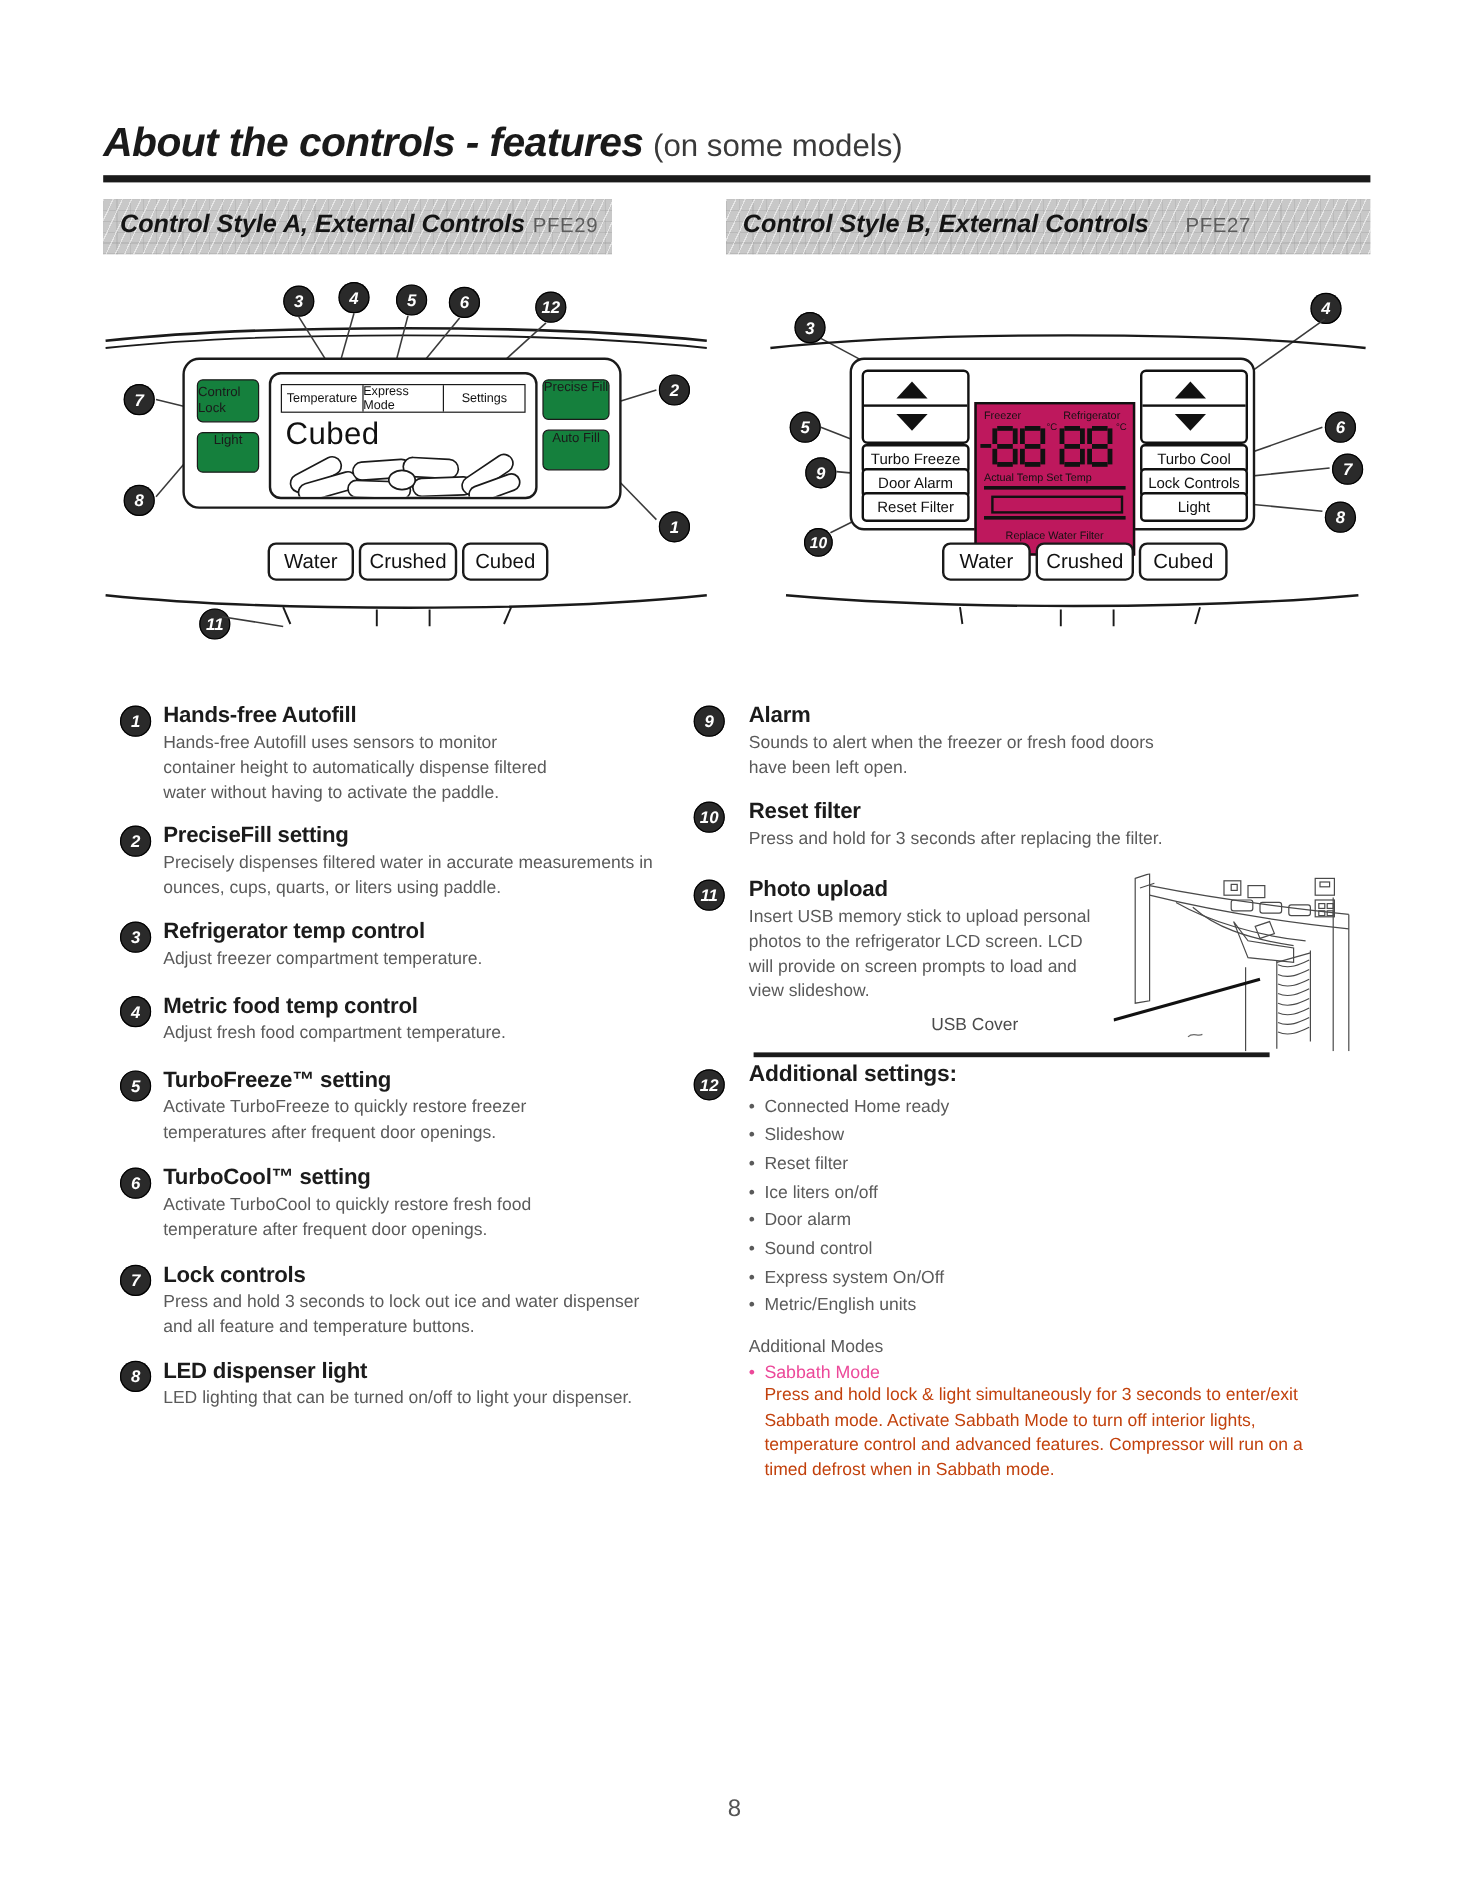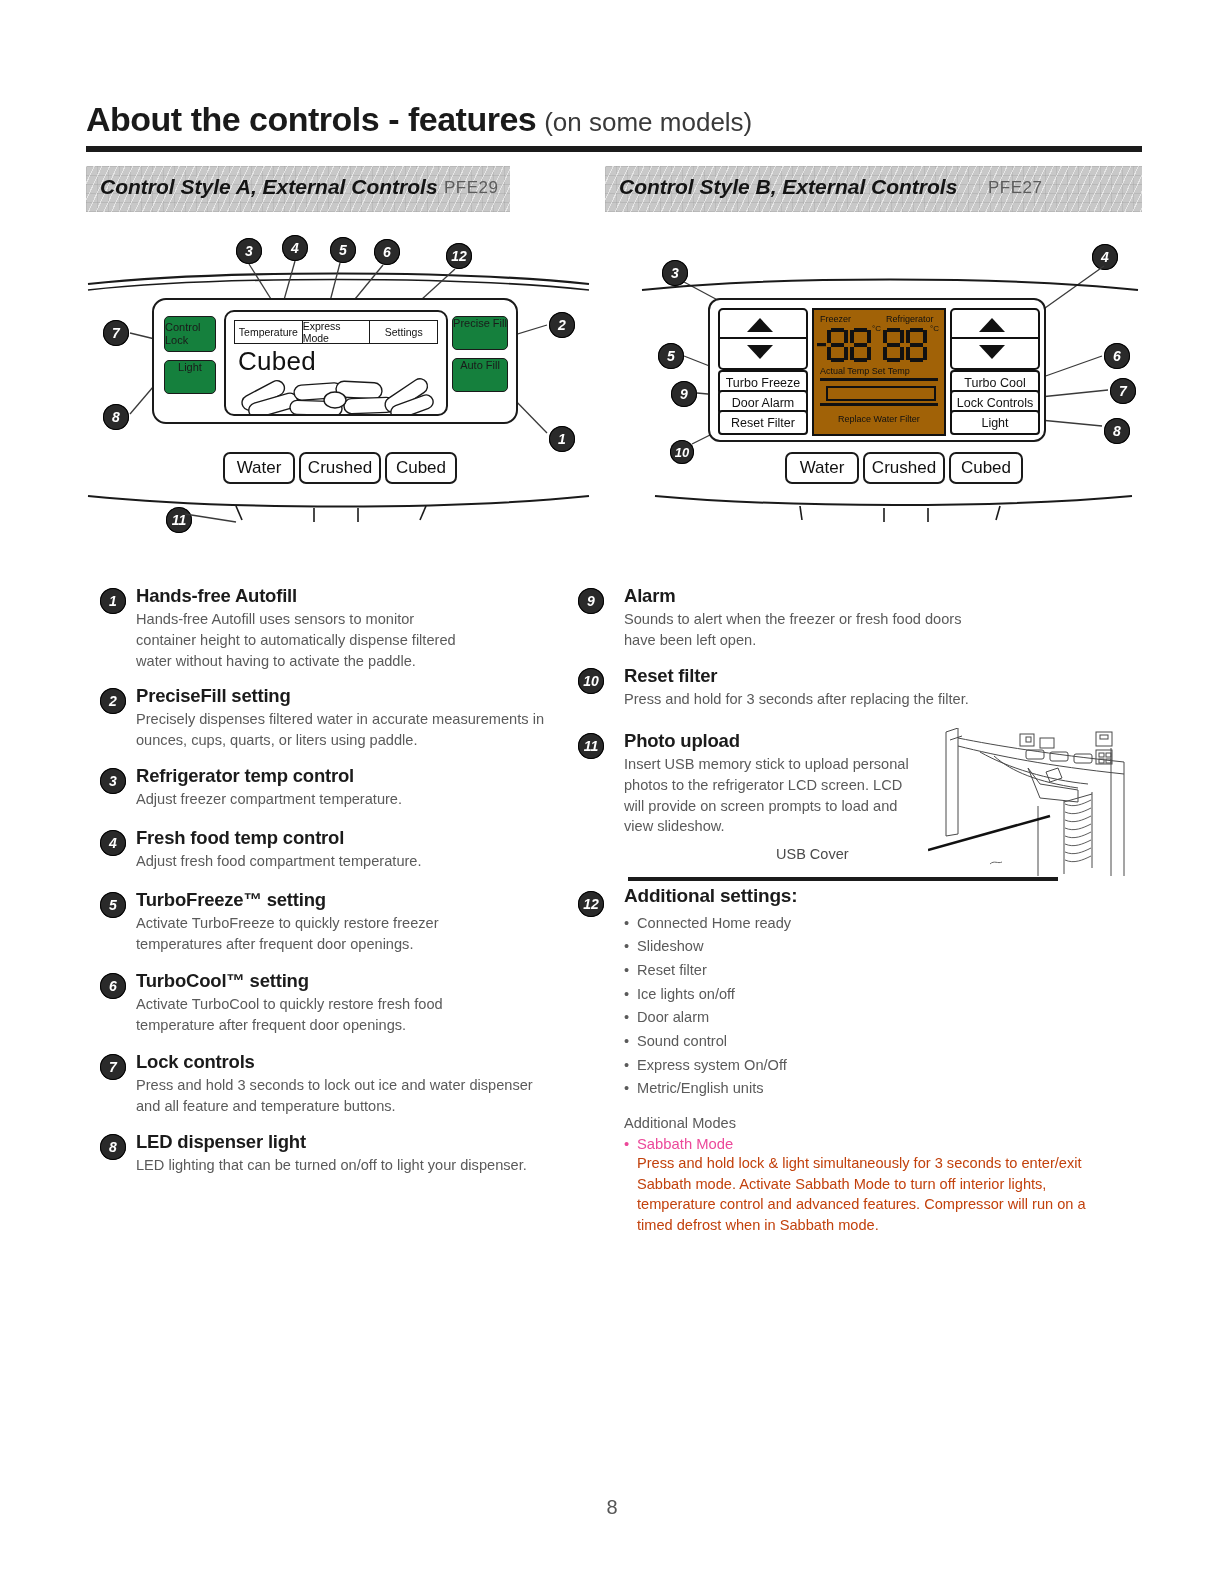--- a/index.html
+++ b/index.html
@@ -9,21 +9,21 @@
     font-family:"Liberation Sans", sans-serif;
     color:#222;
     position:relative;
     overflow:hidden;
   }
   .page{position:absolute;left:0;top:0;width:1224px;height:1584px;}
 
   
   .title-wrap{position:absolute;left:86px;top:100px;width:1056px;}
   .title-main{
-    font-weight:bold;font-size:34px;letter-spacing:-0.5px;
+    font-style:italic;font-weight:bold;font-size:34px;letter-spacing:-0.5px;
     color:#1a1a1a;display:inline;vertical-align:baseline;
   }
   .title-sub{
     font-size:26px;color:#3a3a3a;display:inline;padding-left:8px;
     vertical-align:baseline;
   }
   .title-rule{
     position:absolute;left:86px;top:146px;width:1056px;height:6px;
     background:#1b1b1b;
   }
@@ -91,21 +91,21 @@
   .tabrow div{
     flex:1;display:flex;align-items:center;justify-content:center;
     font-size:10.5px;color:#111;border-right:1.4px solid #1a1a1a;
   }
   .tabrow div:last-child{border-right:none;}
   .lcd-mode{
     position:absolute;left:12px;top:34px;font-size:26px;color:#111;letter-spacing:.3px;
   }
 
   
-  .bdisp{position:absolute;border:2.5px solid #111;background:#a16207;}
+  .bdisp{position:absolute;border:2.5px solid #111;background:#be185d;margin-top:27px;}
   .bdisp .cap{position:absolute;font-size:9px;color:#111;}
   .seg{position:absolute;}
   .bar-h{position:absolute;background:#111;}
   .stack-btn{
     position:absolute;border:2.2px solid #111;background:#fff;border-radius:4px;
     display:flex;align-items:center;justify-content:center;font-size:12.5px;color:#111;
   }
   .arrowbox{
     position:absolute;border:2.2px solid #111;border-radius:5px;background:#fff;
   }
@@ -390,21 +390,21 @@
       <div class="badge" style="left:0;top:3px;">3</div>
       <div style="margin-left:36px;">
         <p class="hd">Refrigerator temp control</p>
         <p class="bd" style="width:410px;">Adjust freezer compartment temperature.</p>
       </div>
     </div>
 
     <div class="item" style="left:0;top:242px;width:450px;">
       <div class="badge" style="left:0;top:3px;">4</div>
       <div style="margin-left:36px;">
-        <p class="hd">Fresh food temp control</p>
+        <p class="hd">Metric food temp control</p>
         <p class="bd" style="width:410px;">Adjust fresh food compartment temperature.</p>
       </div>
     </div>
 
     <div class="item" style="left:0;top:304px;width:450px;">
       <div class="badge" style="left:0;top:3px;">5</div>
       <div style="margin-left:36px;">
         <p class="hd">TurboFreeze™ setting</p>
         <p class="bd" style="width:345px;">Activate TurboFreeze to quickly restore freezer temperatures after frequent door openings.</p>
       </div>
@@ -511,21 +511,21 @@
   <div class="hrule" style="left:628px;top:877px;width:430px;height:4px;"></div>
 
   <div class="item" style="position:absolute;left:578px;top:885px;width:500px;">
     <div class="badge" style="left:0;top:6px;">12</div>
     <div style="margin-left:46px;">
       <p class="hd" style="font-size:19px;">Additional settings:</p>
       <ul class="blist" style="margin-top:4px;">
         <li>Connected Home ready</li>
         <li>Slideshow</li>
         <li>Reset filter</li>
-        <li>Ice lights on/off</li>
+        <li>Ice liters on/off</li>
         <li>Door alarm</li>
         <li>Sound control</li>
         <li>Express system On/Off</li>
         <li>Metric/English units</li>
       </ul>
       <p class="subhead">Additional Modes</p>
       <p class="sabbath-t" style="margin:0 0 1px 0;">Sabbath Mode</p>
       <p class="sabbath-b" style="margin:0;width:450px;">Press and hold lock &amp; light simultaneously for 3 seconds to enter/exit Sabbath mode. Activate Sabbath Mode to turn off interior lights, temperature control and advanced features. Compressor will run on a timed defrost when in Sabbath mode.</p>
     </div>
   </div>

